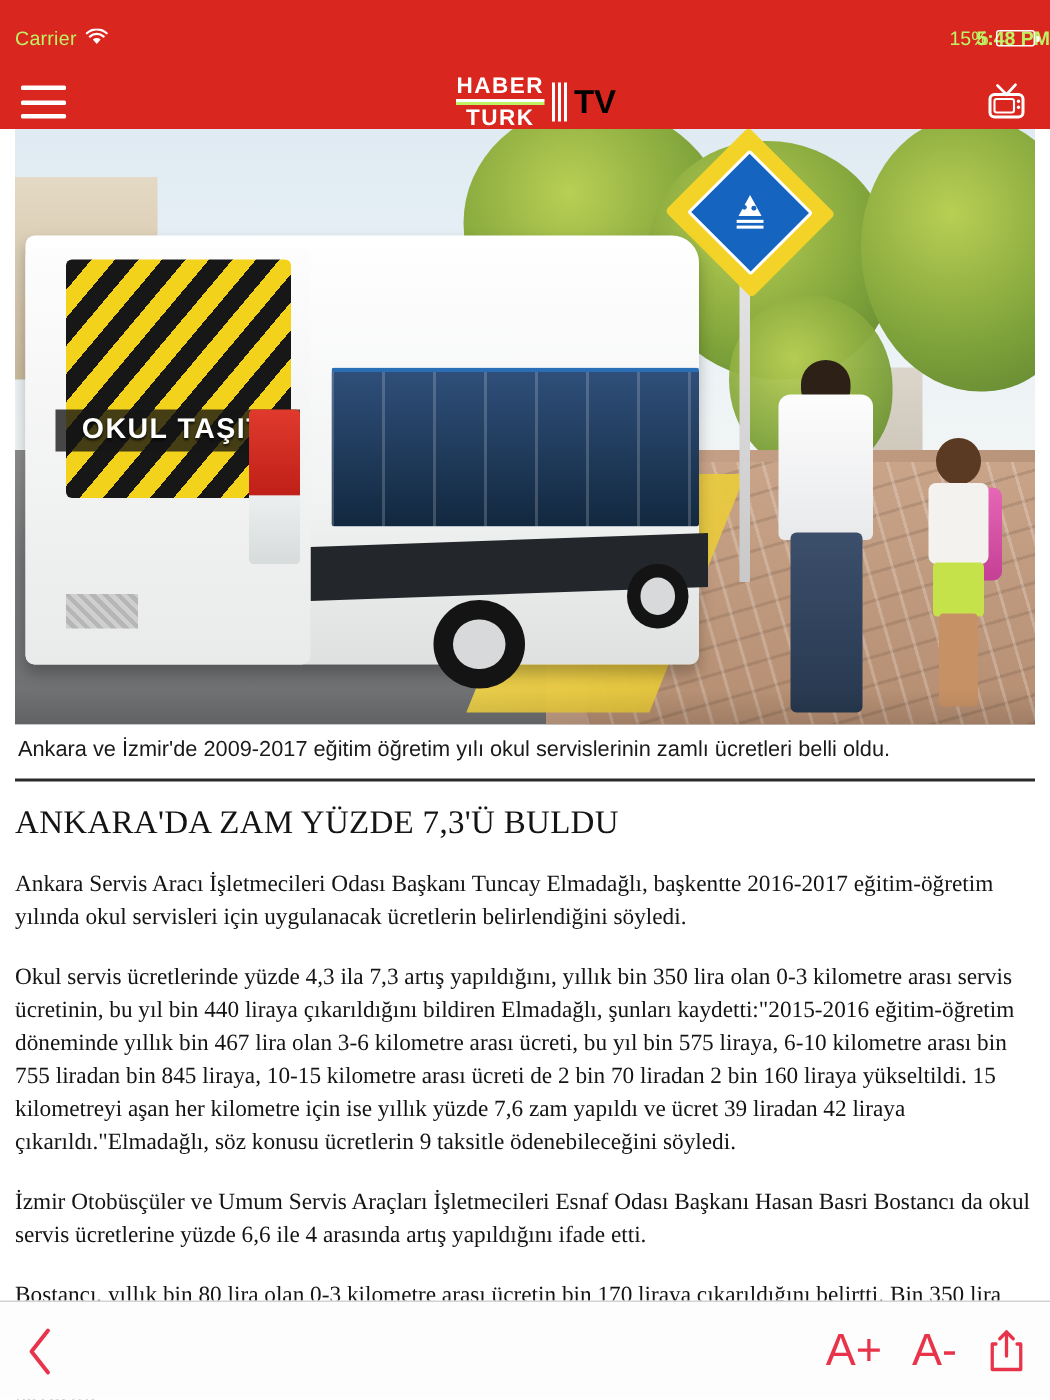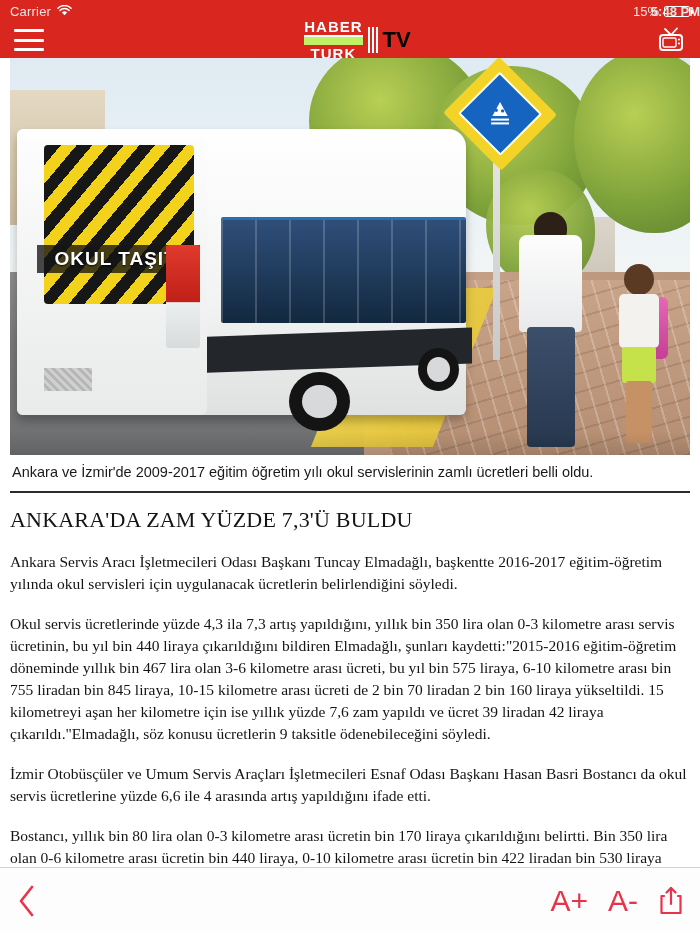--- a/index.html
+++ b/index.html
@@ -17,24 +17,24 @@
     position: relative;
     display: flex;
     flex-direction: column;
     background: #ffffff;
   }
 
   
   .status-bar {
     height: 22px;
     background: #d9261f;
-    color: #e5e5e5;
+    color: #bef264;
     display: flex;
     align-items: center;
-    padding: 0 10px;
+    padding: 14px 10px;
     font-size: 13px;
     flex: 0 0 auto;
     position: relative;
   }
   .status-left { display: flex; align-items: center; gap: 6px; }
   .carrier-label { letter-spacing: .2px; font-size: 13px; }
   .wifi-icon { display: block; }
   .status-center {
     position: absolute; left: 0; right: 0;
     text-align: right;
@@ -106,21 +106,21 @@
   }
   .logo-haber, .logo-turk {
     color: #fff;
     font-weight: bold;
     font-size: 15px;
     letter-spacing: 1px;
     font-family: "Liberation Sans", sans-serif;
     text-align: center;
   }
   .logo-haber { padding-bottom: 1px; border-bottom: 2px solid #fff; }
-  .logo-turk  { padding-top: 1px; border-top: 8px solid #bef264; }
+  .logo-turk  { padding-top: 1px; border-top: 2px solid #bef264; }
   .logo-bars {
     display: flex; gap: 2px; margin: 0 3px;
   }
   .logo-bars i {
     display: block; width: 2px; height: 26px; background: #fff;
   }
   .logo-tv {
     color: #000000; font-weight: bold; font-size: 22px;
     letter-spacing: 0px;
   }

